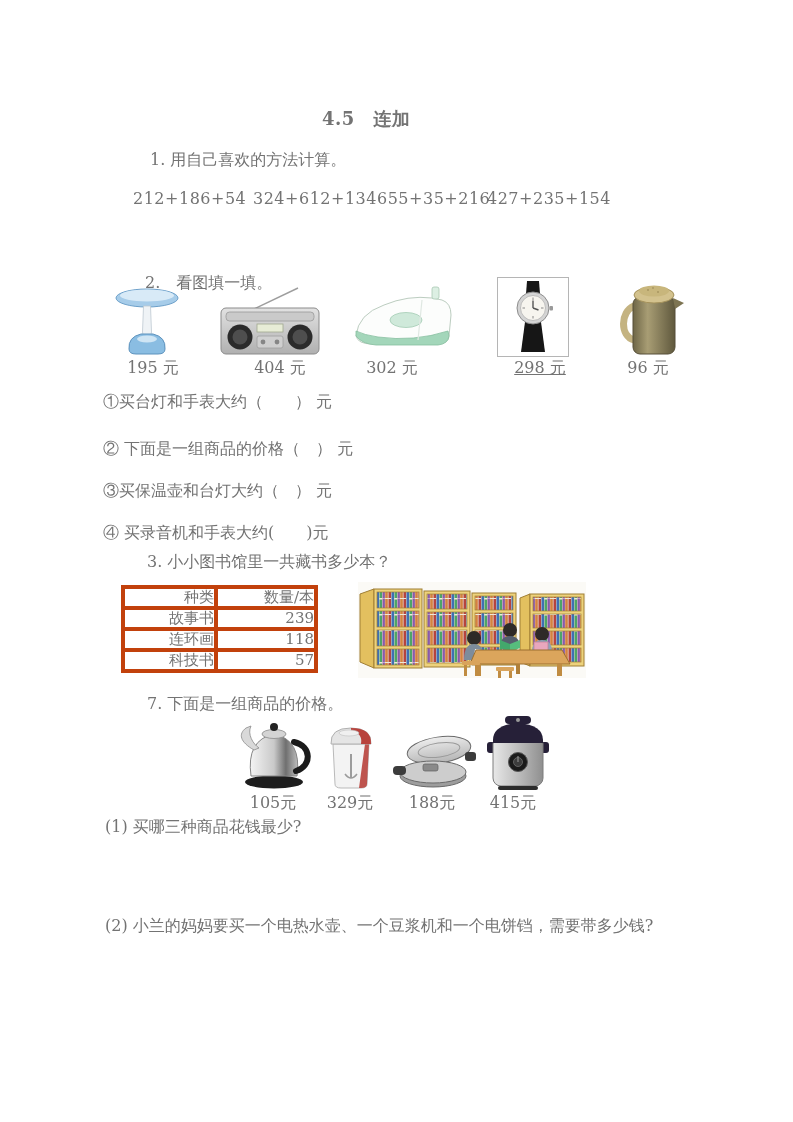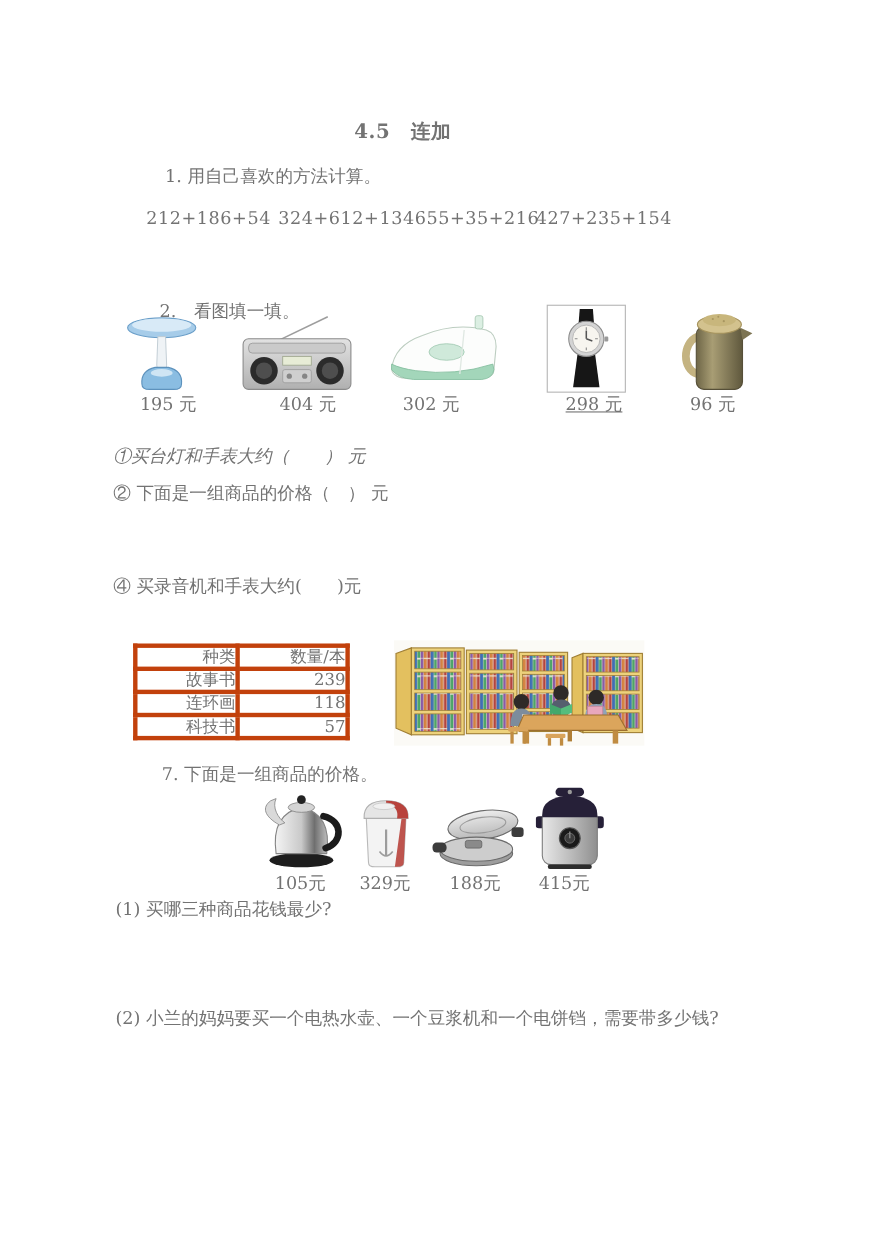--- a/index.html
+++ b/index.html
@@ -119,24 +119,26 @@
         <circle cx="35" cy="8" r="0.9" fill="#a89660"></circle>
     </svg>
   </div>
 
   <div class="abs price" style="left:120px; top:358px; width:66px;">195 元</div>
   <div class="abs price" style="left:245px; top:358px; width:70px;">404 元</div>
   <div class="abs price" style="left:357px; top:358px; width:70px;">302 元</div>
   <div class="abs price" style="left:505px; top:358px; width:70px;text-decoration:underline;">298 元</div>
   <div class="abs price" style="left:615px; top:358px; width:66px;">96 元</div>
 
-  <div class="abs subq" style="left:103px; top:405px;font-style:italic;">①买台灯和手表大约（　　） 元</div>
+  <div class="abs subq" style="left:103px; top:392px;">①买台灯和手表大约（　　） 元</div>
   <div class="abs subq" style="left:103px; top:439px;">② 下面是一组商品的价格（　） 元</div>
+  <div class="abs subq" style="left:103px; top:481px;">③买保温壶和台灯大约（　） 元</div>
   <div class="abs subq" style="left:103px; top:523px;">④ 买录音机和手表大约(　　)元</div>
 
+  <div class="abs qlabel" style="left:107px; top:552px;">3. 小小图书馆里一共藏书多少本？</div>
 
   <table class="books abs" style="left:121px; top:585px;">
     <tbody>
         <tr>
       <th class="c1">种类</th>
       <th class="c2">数量/本</th>
     </tr>
     <tr>
       <td class="c1">故事书</td>
       <td class="c2">239</td>

